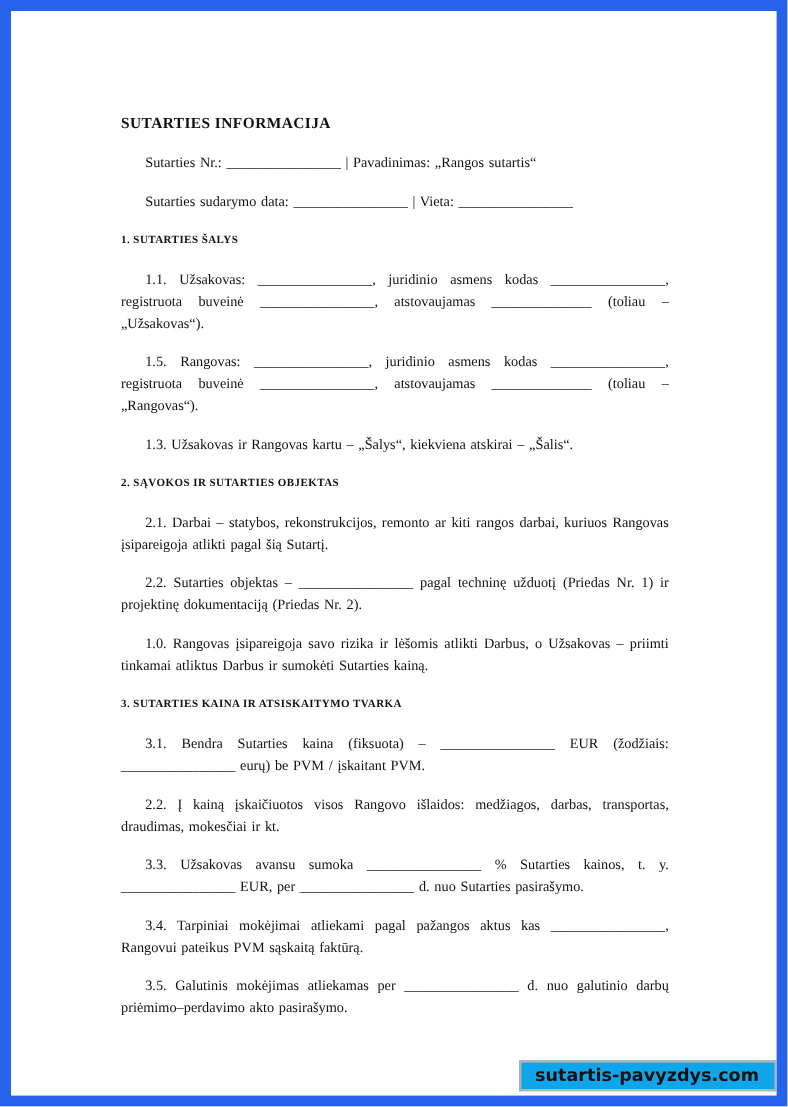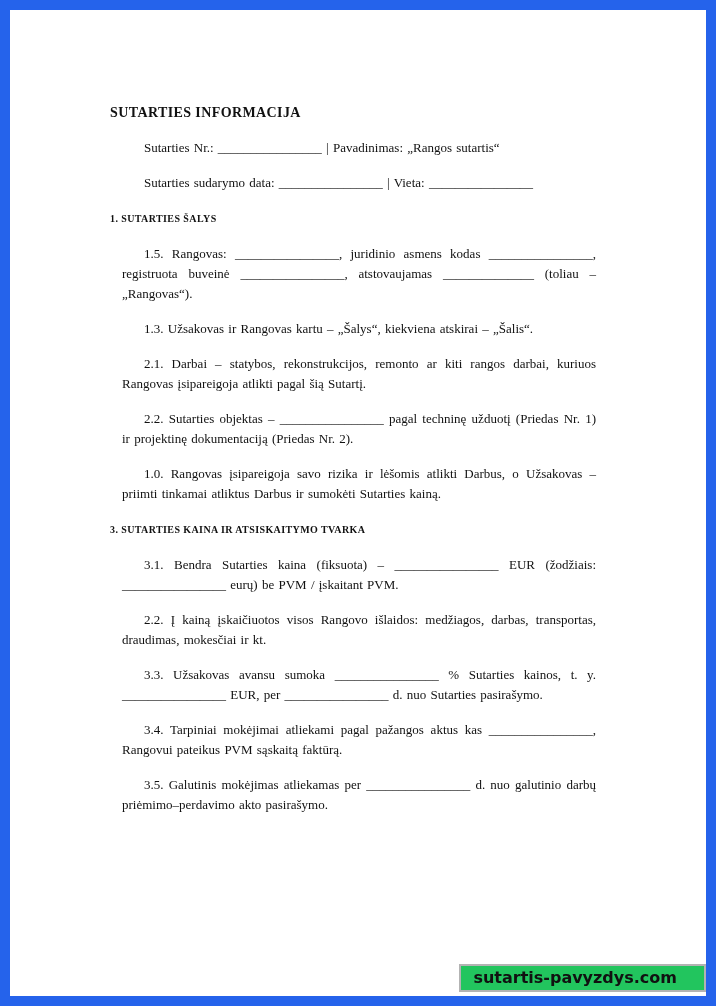--- a/index.html
+++ b/index.html
@@ -30,51 +30,53 @@
     font-weight: bold;
     letter-spacing: 0.4px;
     line-height: 20px;
     margin: 16px 0 15px 0;
   }
   .para {
     font-size: 13px;
     line-height: 20px;
     text-align: justify;
     text-indent: 22px;
-    margin: 15px 12px;
+    margin: 15px 0;
     word-spacing: 1px;
   }
   .watermark {
     position: absolute;
     right: 0;
     bottom: 4px;
-    background: #22c55e;
+    background: #0ea5e9;
     border: 2px solid #b3b3b3;
-    padding: 2px 27px 3px 12px;
+    padding: 2px 14px 3px 12px;
     font-family: "DejaVu Sans", "Liberation Sans", sans-serif;
     font-weight: bold;
     font-size: 16px;
     color: #111111;
     white-space: nowrap;
   }
 </style>
 </head>
 <body>
 
 <main class="page">
 
   <h1 class="doc-title">SUTARTIES INFORMACIJA</h1>
 
   <p class="para">Sutarties Nr.: ________________ | Pavadinimas: „Rangos sutartis“</p>
   <p class="para">Sutarties sudarymo data: ________________ | Vieta: ________________</p>
 
   <h2 class="section-heading">1. SUTARTIES ŠALYS</h2>
+  <p class="para">1.1. Užsakovas: ________________, juridinio asmens kodas ________________, registruota buveinė ________________, atstovaujamas ______________ (toliau – „Užsakovas“).</p>
   <p class="para">1.5. Rangovas: ________________, juridinio asmens kodas ________________, registruota buveinė ________________, atstovaujamas ______________ (toliau – „Rangovas“).</p>
   <p class="para">1.3. Užsakovas ir Rangovas kartu – „Šalys“, kiekviena atskirai – „Šalis“.</p>
 
+  <h2 class="section-heading">2. SĄVOKOS IR SUTARTIES OBJEKTAS</h2>
   <p class="para">2.1. Darbai – statybos, rekonstrukcijos, remonto ar kiti rangos darbai, kuriuos Rangovas įsipareigoja atlikti pagal šią Sutartį.</p>
   <p class="para">2.2. Sutarties objektas – ________________ pagal techninę užduotį (Priedas Nr. 1) ir projektinę dokumentaciją (Priedas Nr. 2).</p>
   <p class="para">1.0. Rangovas įsipareigoja savo rizika ir lėšomis atlikti Darbus, o Užsakovas – priimti tinkamai atliktus Darbus ir sumokėti Sutarties kainą.</p>
 
   <h2 class="section-heading">3. SUTARTIES KAINA IR ATSISKAITYMO TVARKA</h2>
   <p class="para">3.1. Bendra Sutarties kaina (fiksuota) – ________________ EUR (žodžiais: ________________ eurų) be PVM / įskaitant PVM.</p>
   <p class="para">2.2. Į kainą įskaičiuotos visos Rangovo išlaidos: medžiagos, darbas, transportas, draudimas, mokesčiai ir kt.</p>
   <p class="para">3.3. Užsakovas avansu sumoka ________________ % Sutarties kainos, t. y. ________________ EUR, per ________________ d. nuo Sutarties pasirašymo.</p>
   <p class="para">3.4. Tarpiniai mokėjimai atliekami pagal pažangos aktus kas ________________, Rangovui pateikus PVM sąskaitą faktūrą.</p>
   <p class="para">3.5. Galutinis mokėjimas atliekamas per ________________ d. nuo galutinio darbų priėmimo–perdavimo akto pasirašymo.</p>

